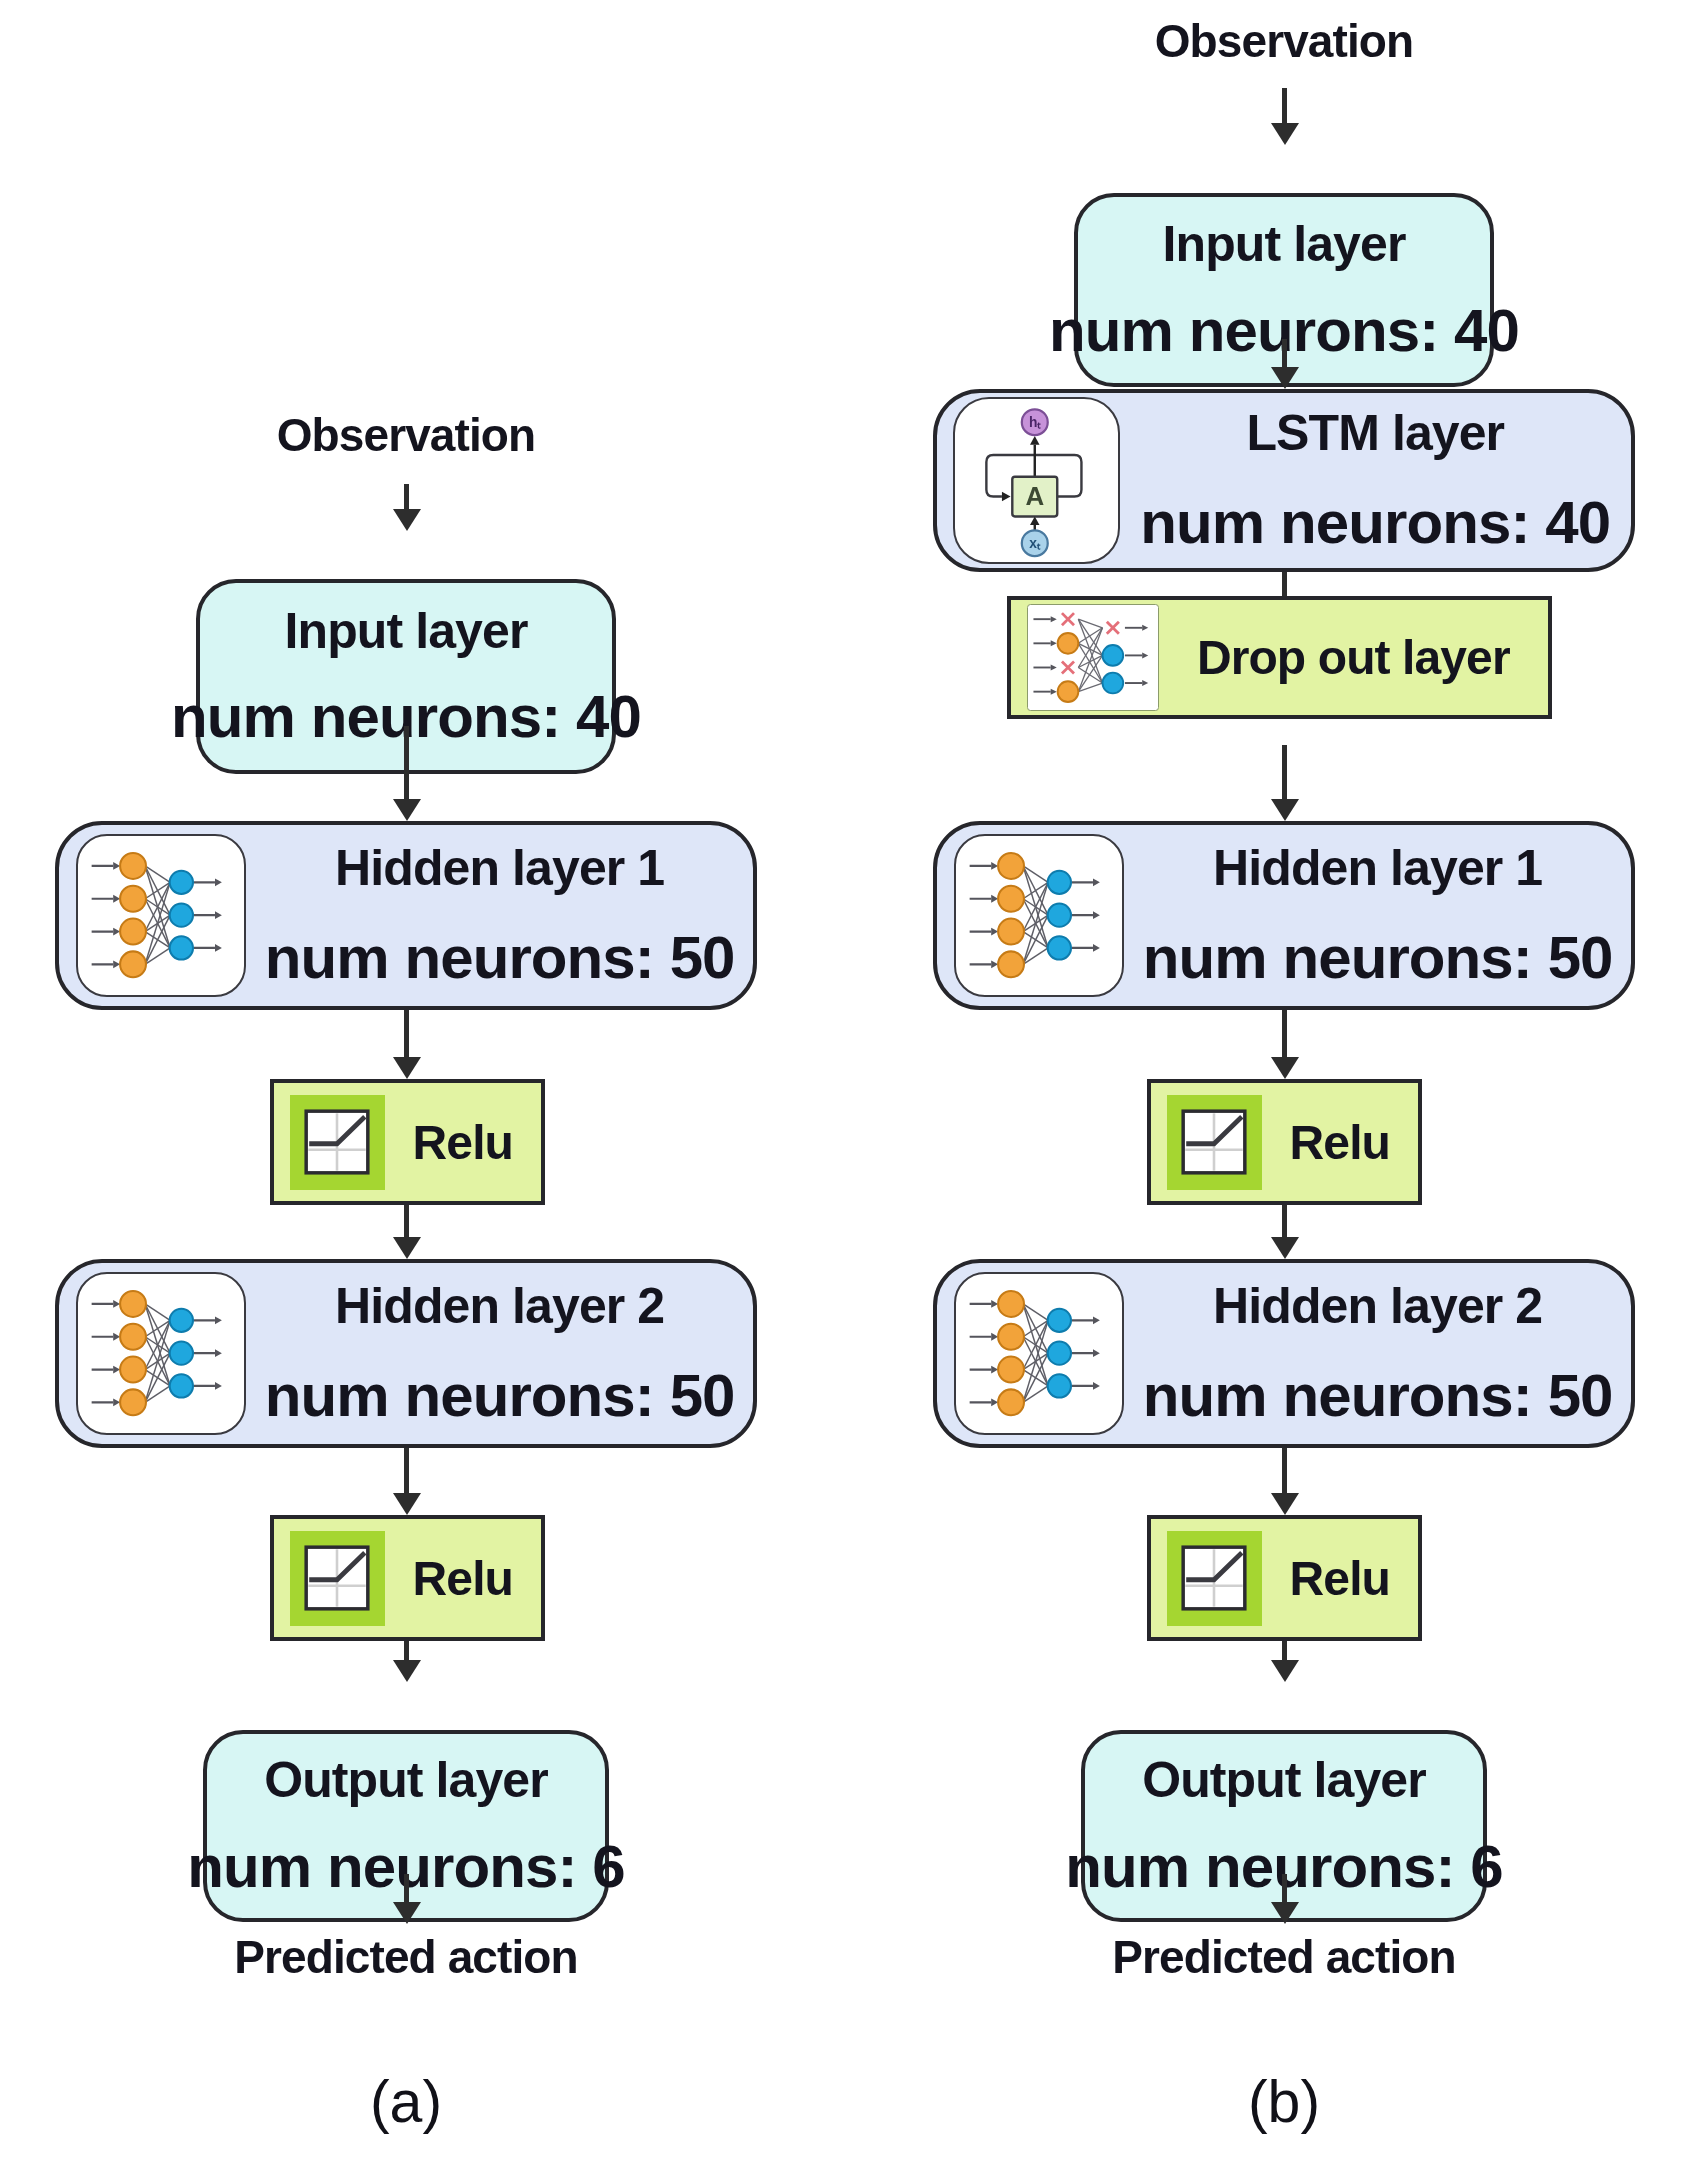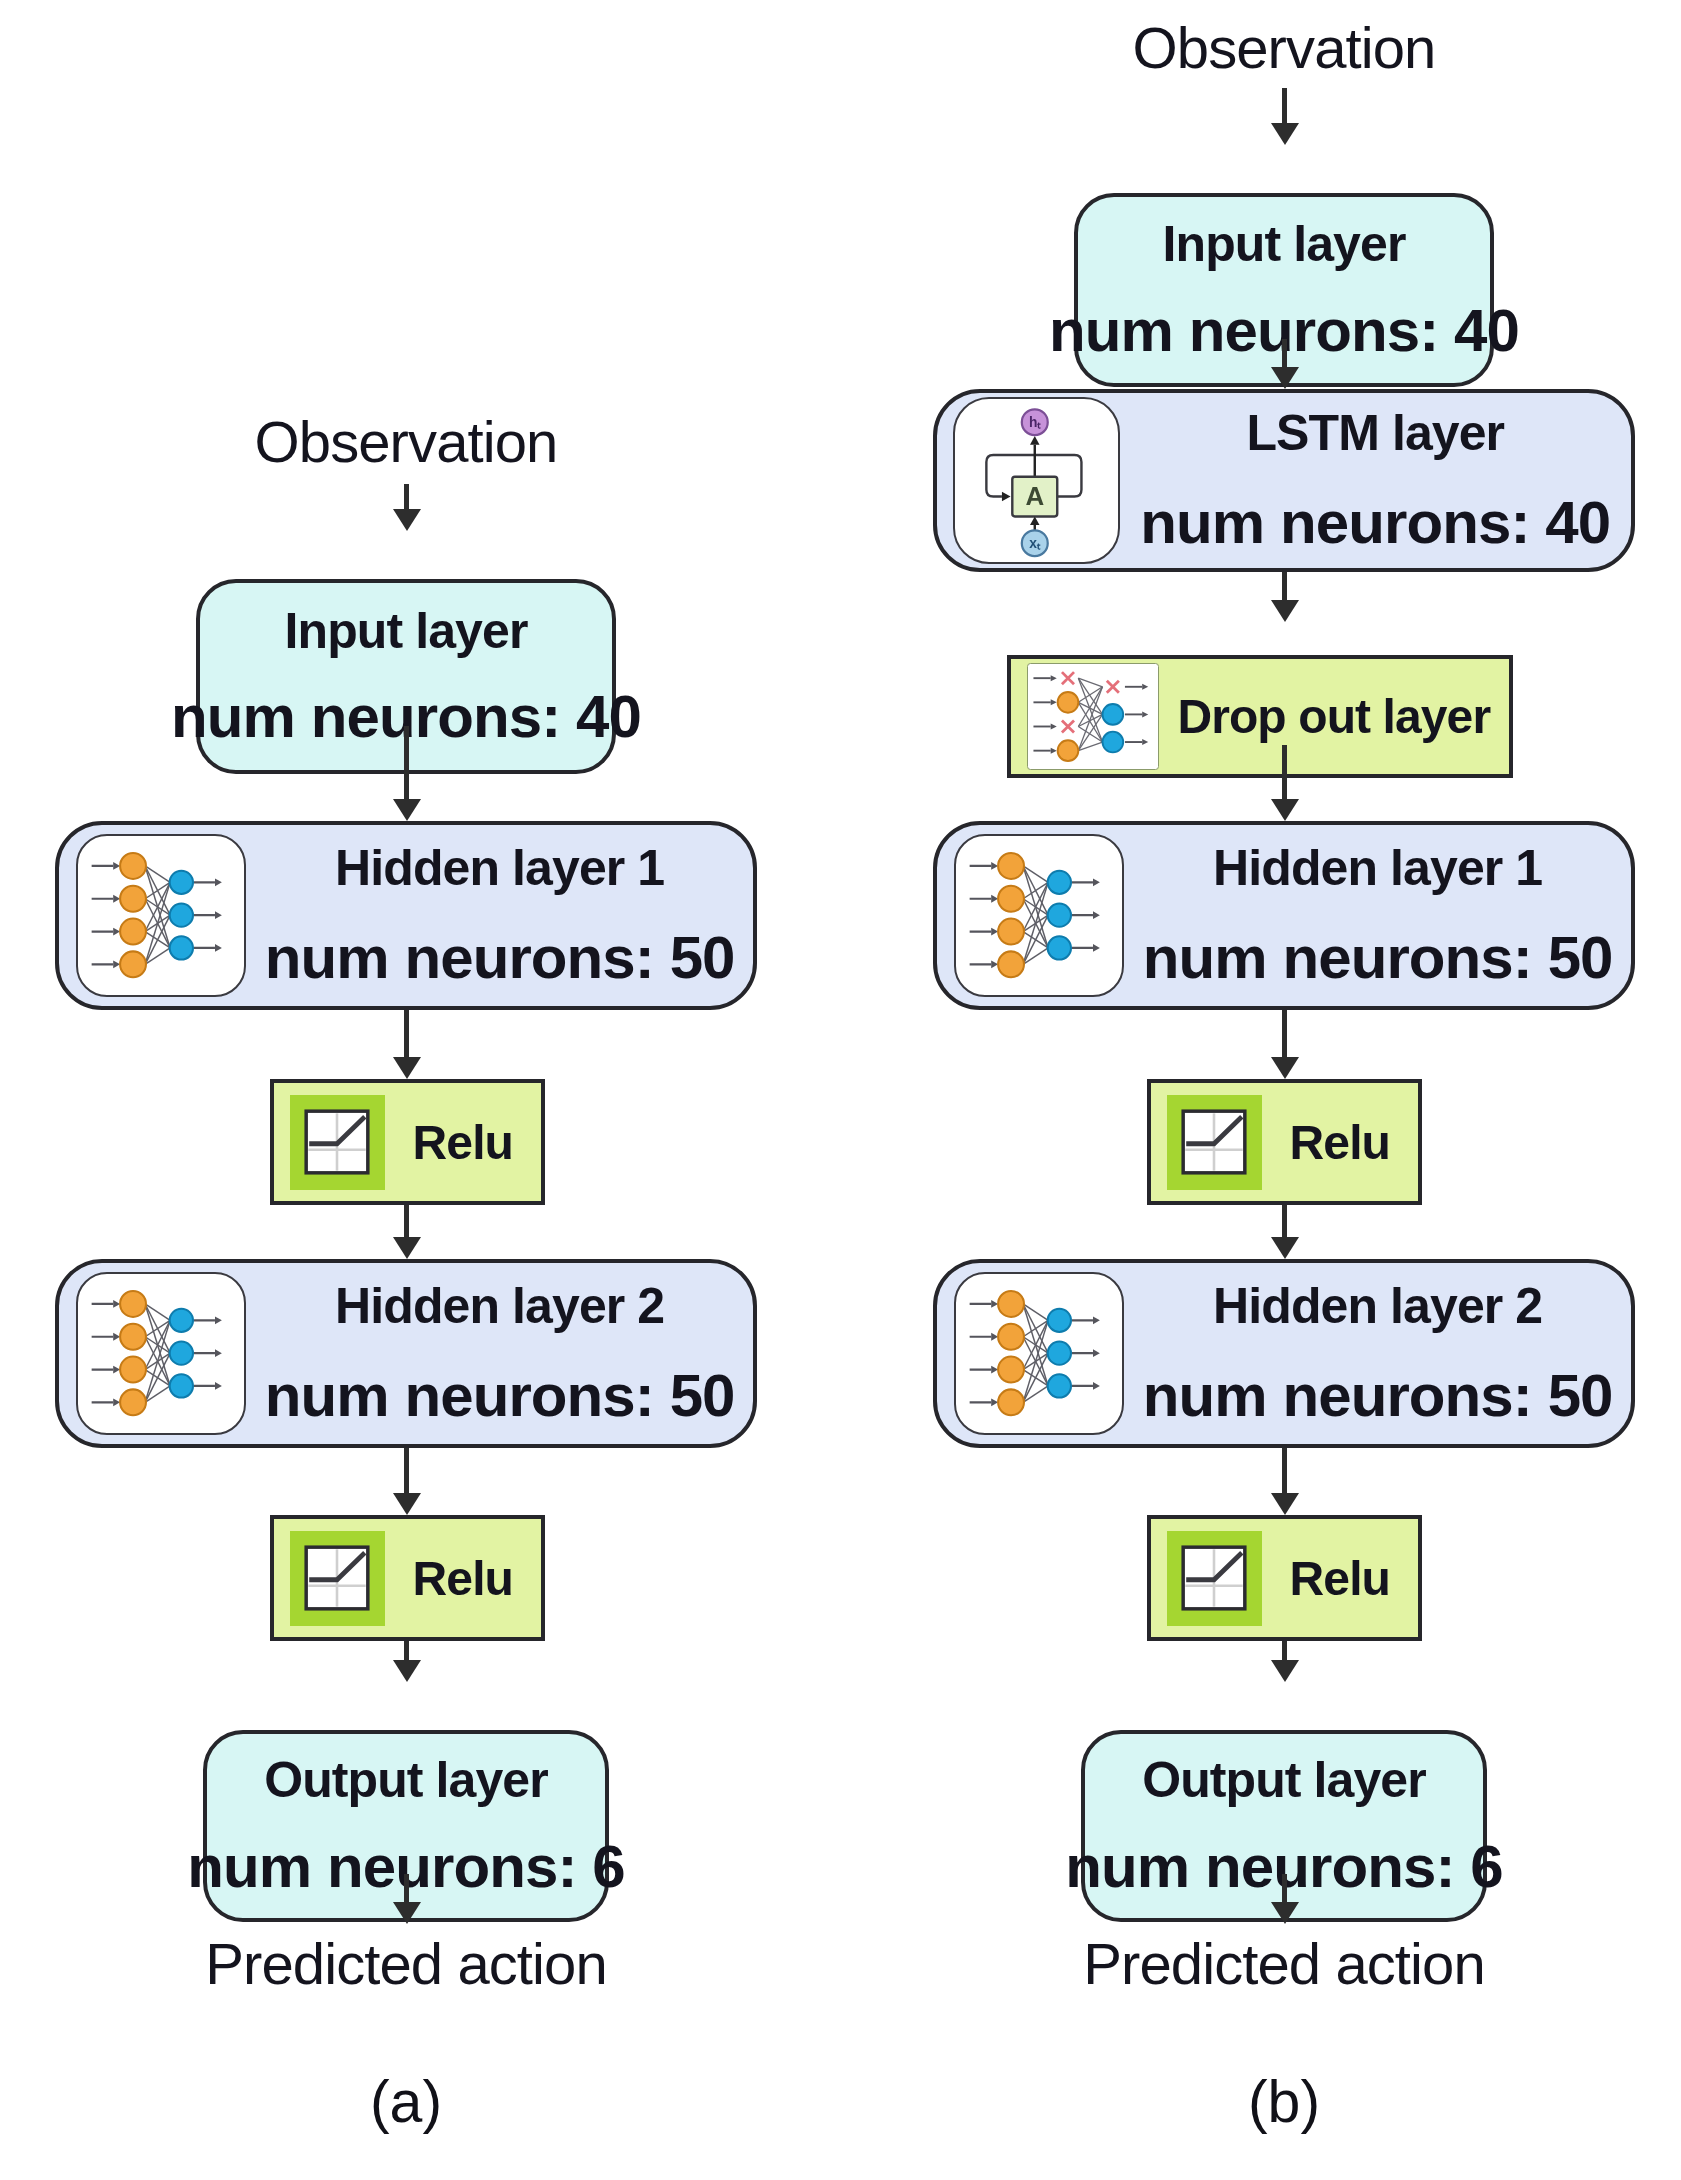--- a/index.html
+++ b/index.html
@@ -7,21 +7,21 @@
     --border:#26262B; --arrow:#2D2D2D; --text:#14141E;
     --orange:#F2A33A; --blue:#1FA7DE; --purple:#C792D9; --lightblue:#A9D2EA; --redx:#E2606B;
   }
   html,body{margin:0;padding:0;background:#ffffff;}
   .canvas{
     position:relative; width:1682px; height:2181px; background:#ffffff; overflow:hidden;
     font-family:"Liberation Sans", sans-serif; color:var(--text);
   }
   .flow-label{
     position:absolute; transform:translateX(-50%);
-    font-size:58px; font-weight:400; letter-spacing:-0.9px; white-space:nowrap; color:var(--text);
+    font-size:46px; font-weight:700; letter-spacing:-0.9px; white-space:nowrap; color:var(--text);
   }
   .caption{
     position:absolute; transform:translateX(-50%);
     font-size:59px; font-weight:400; color:#111118; white-space:nowrap;
   }
   .box{
     position:absolute; box-sizing:border-box; border:4.3px solid var(--border);
     display:flex; align-items:center;
   }
   .box.cyan{
@@ -317,21 +317,21 @@
       <div class="stack">
         <div class="t1">LSTM layer</div>
         <div class="t2">num neurons: 40</div>
       </div>
     </div>
     <div class="arrow" style="left:1269px; top:572px; height:50px">
         <i class="shaft"></i>
         <i class="tip"></i>
       </div>
 
-    <div class="box green" style="left:1007px; top:655px; width:506px; height:123px">
+    <div class="box green" style="left:1007px; top:596px; width:545px; height:123px">
       <span class="icon-card drop-card">
         <svg width="126" height="102" viewBox="0 0 146 118">
             <use href="#sym-dropout"></use>
           </svg>
       </span>
       <div class="chip-label">Drop out layer</div>
     </div>
     <div class="arrow" style="left:1269px; top:745px; height:76px">
         <i class="shaft"></i>
         <i class="tip"></i>

